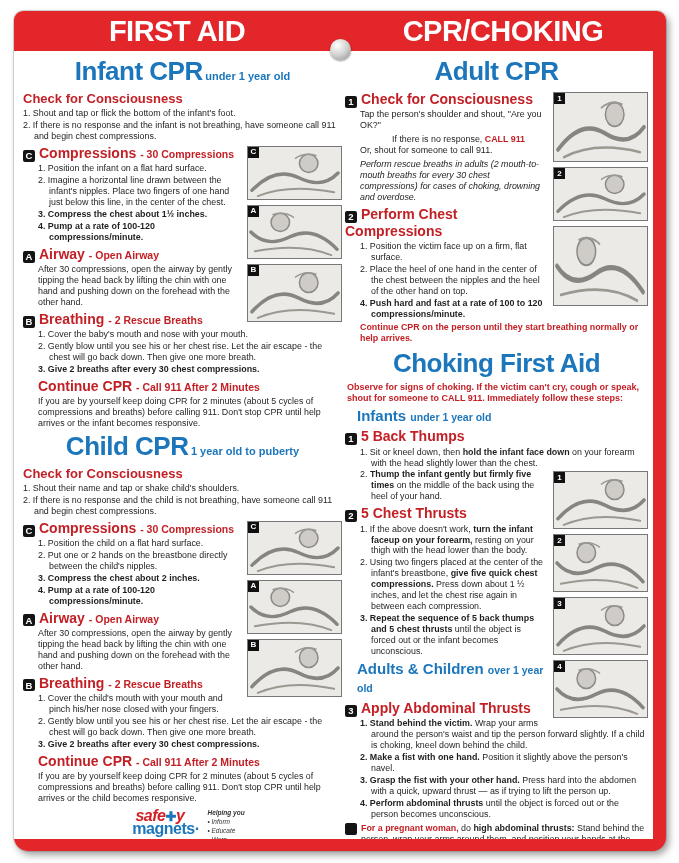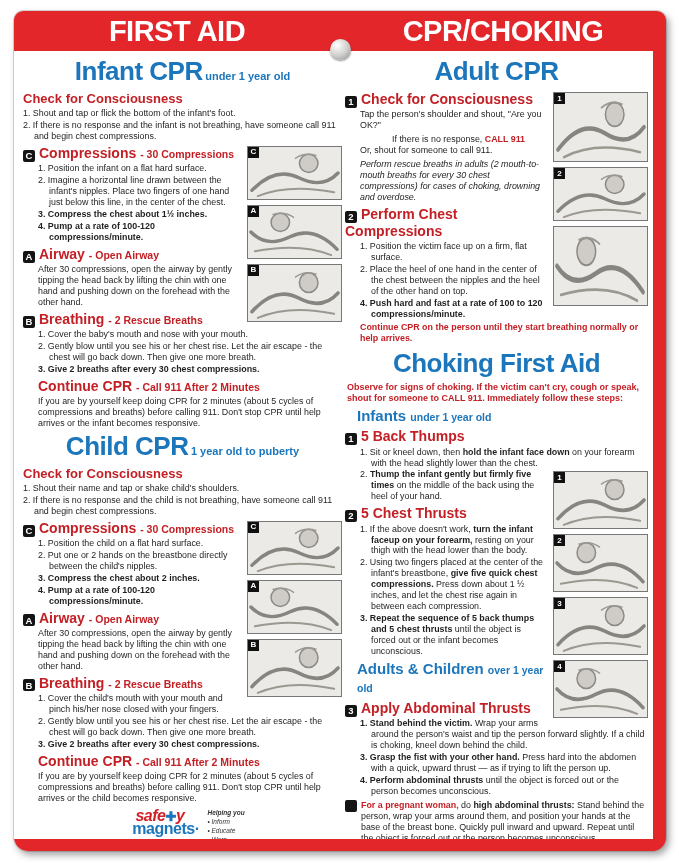--- a/index.html
+++ b/index.html
@@ -454,20 +454,23 @@
 
         <div class="blk">
           <div class="h-red h-badge">
             <span class="badge">3</span><span>Apply Abdominal Thrusts</span>
           </div>
           <div class="ind">
             <div class="step">
               <span class="bold">1. Stand behind the victim.</span><span> Wrap your arms around the person's waist and tip the person forward slightly. If a child is choking, kneel down behind the child.</span>
             </div>
             <div class="step">
+              <span class="bold">2. Make a fist with one hand.</span><span> Position it slightly above the person's navel.</span>
+            </div>
+            <div class="step">
               <span class="bold">3. Grasp the fist with your other hand.</span><span> Press hard into the abdomen with a quick, upward thrust — as if trying to lift the person up.</span>
             </div>
             <div class="step">
               <span class="bold">4. Perform abdominal thrusts</span><span> until the object is forced out or the person becomes unconscious.</span>
             </div>
           </div>
         </div>
 
         <div class="blk clear">
           <div class="step" style="padding-left:16px;text-indent:-16px;">

